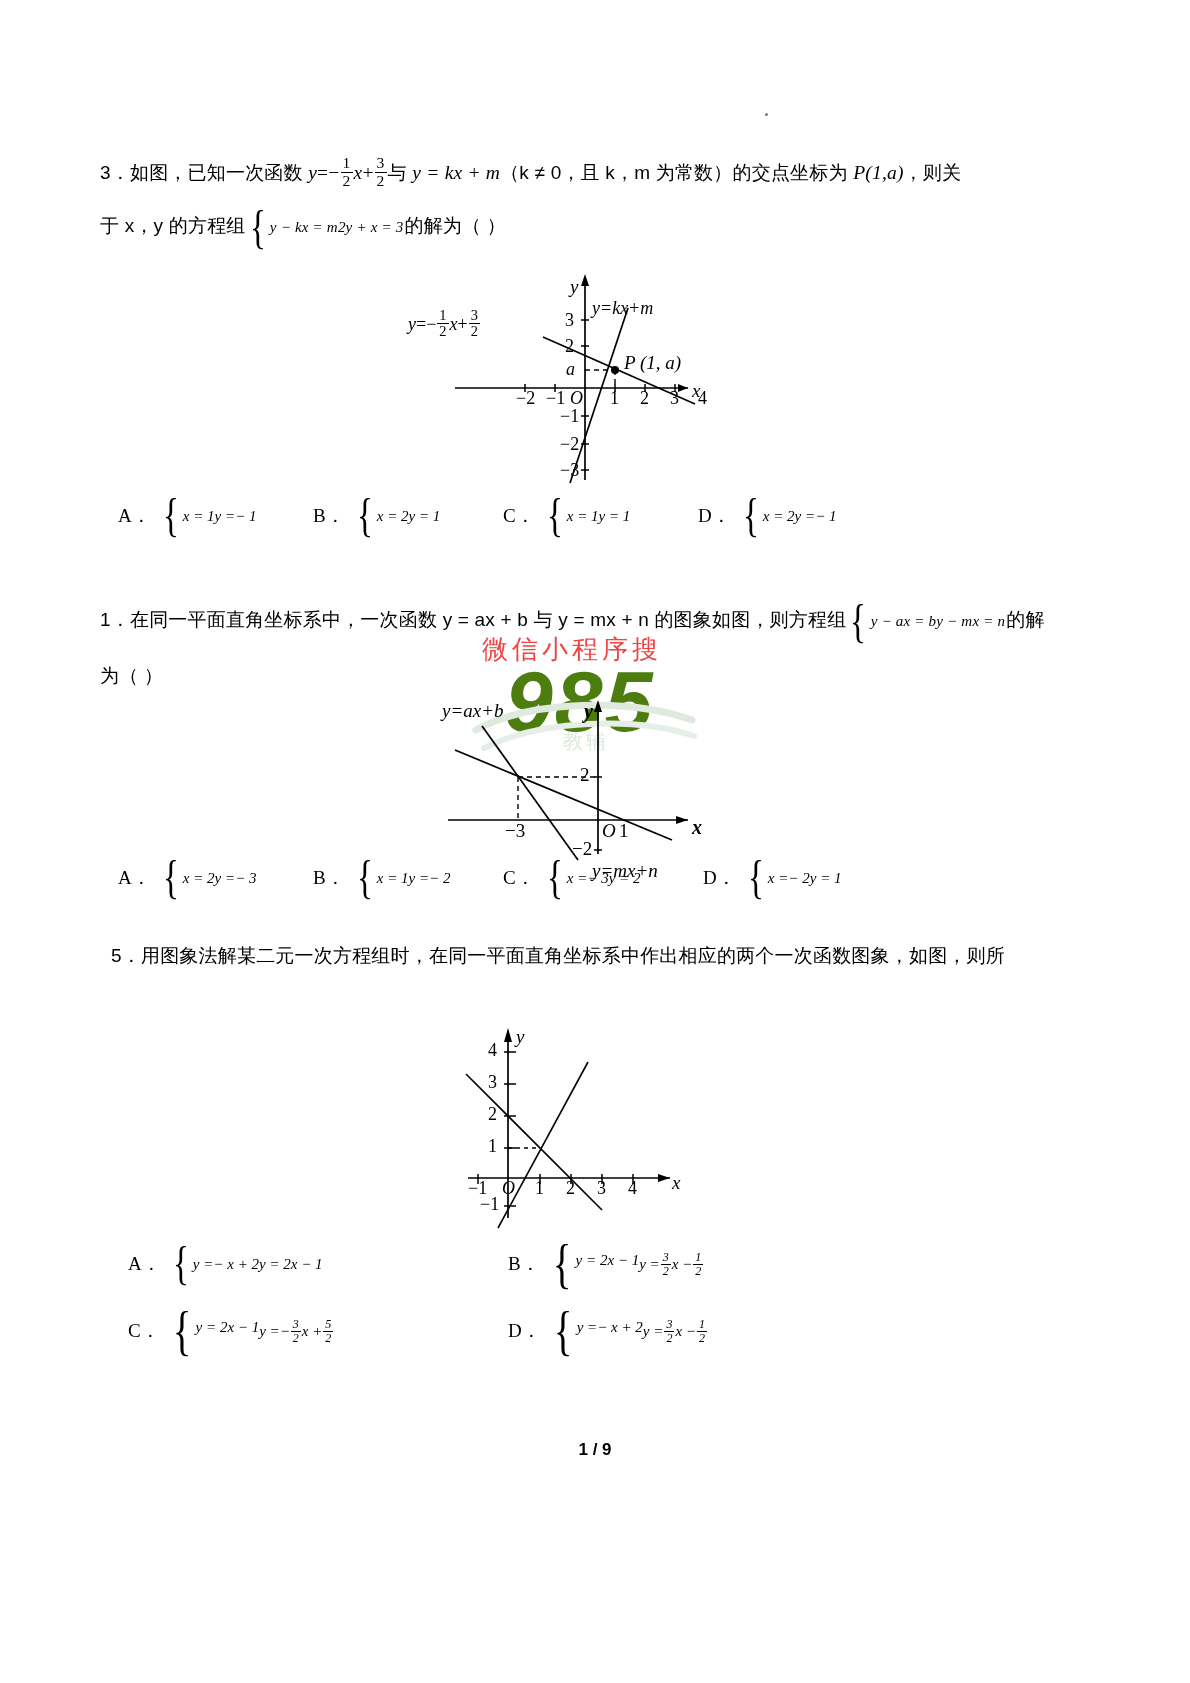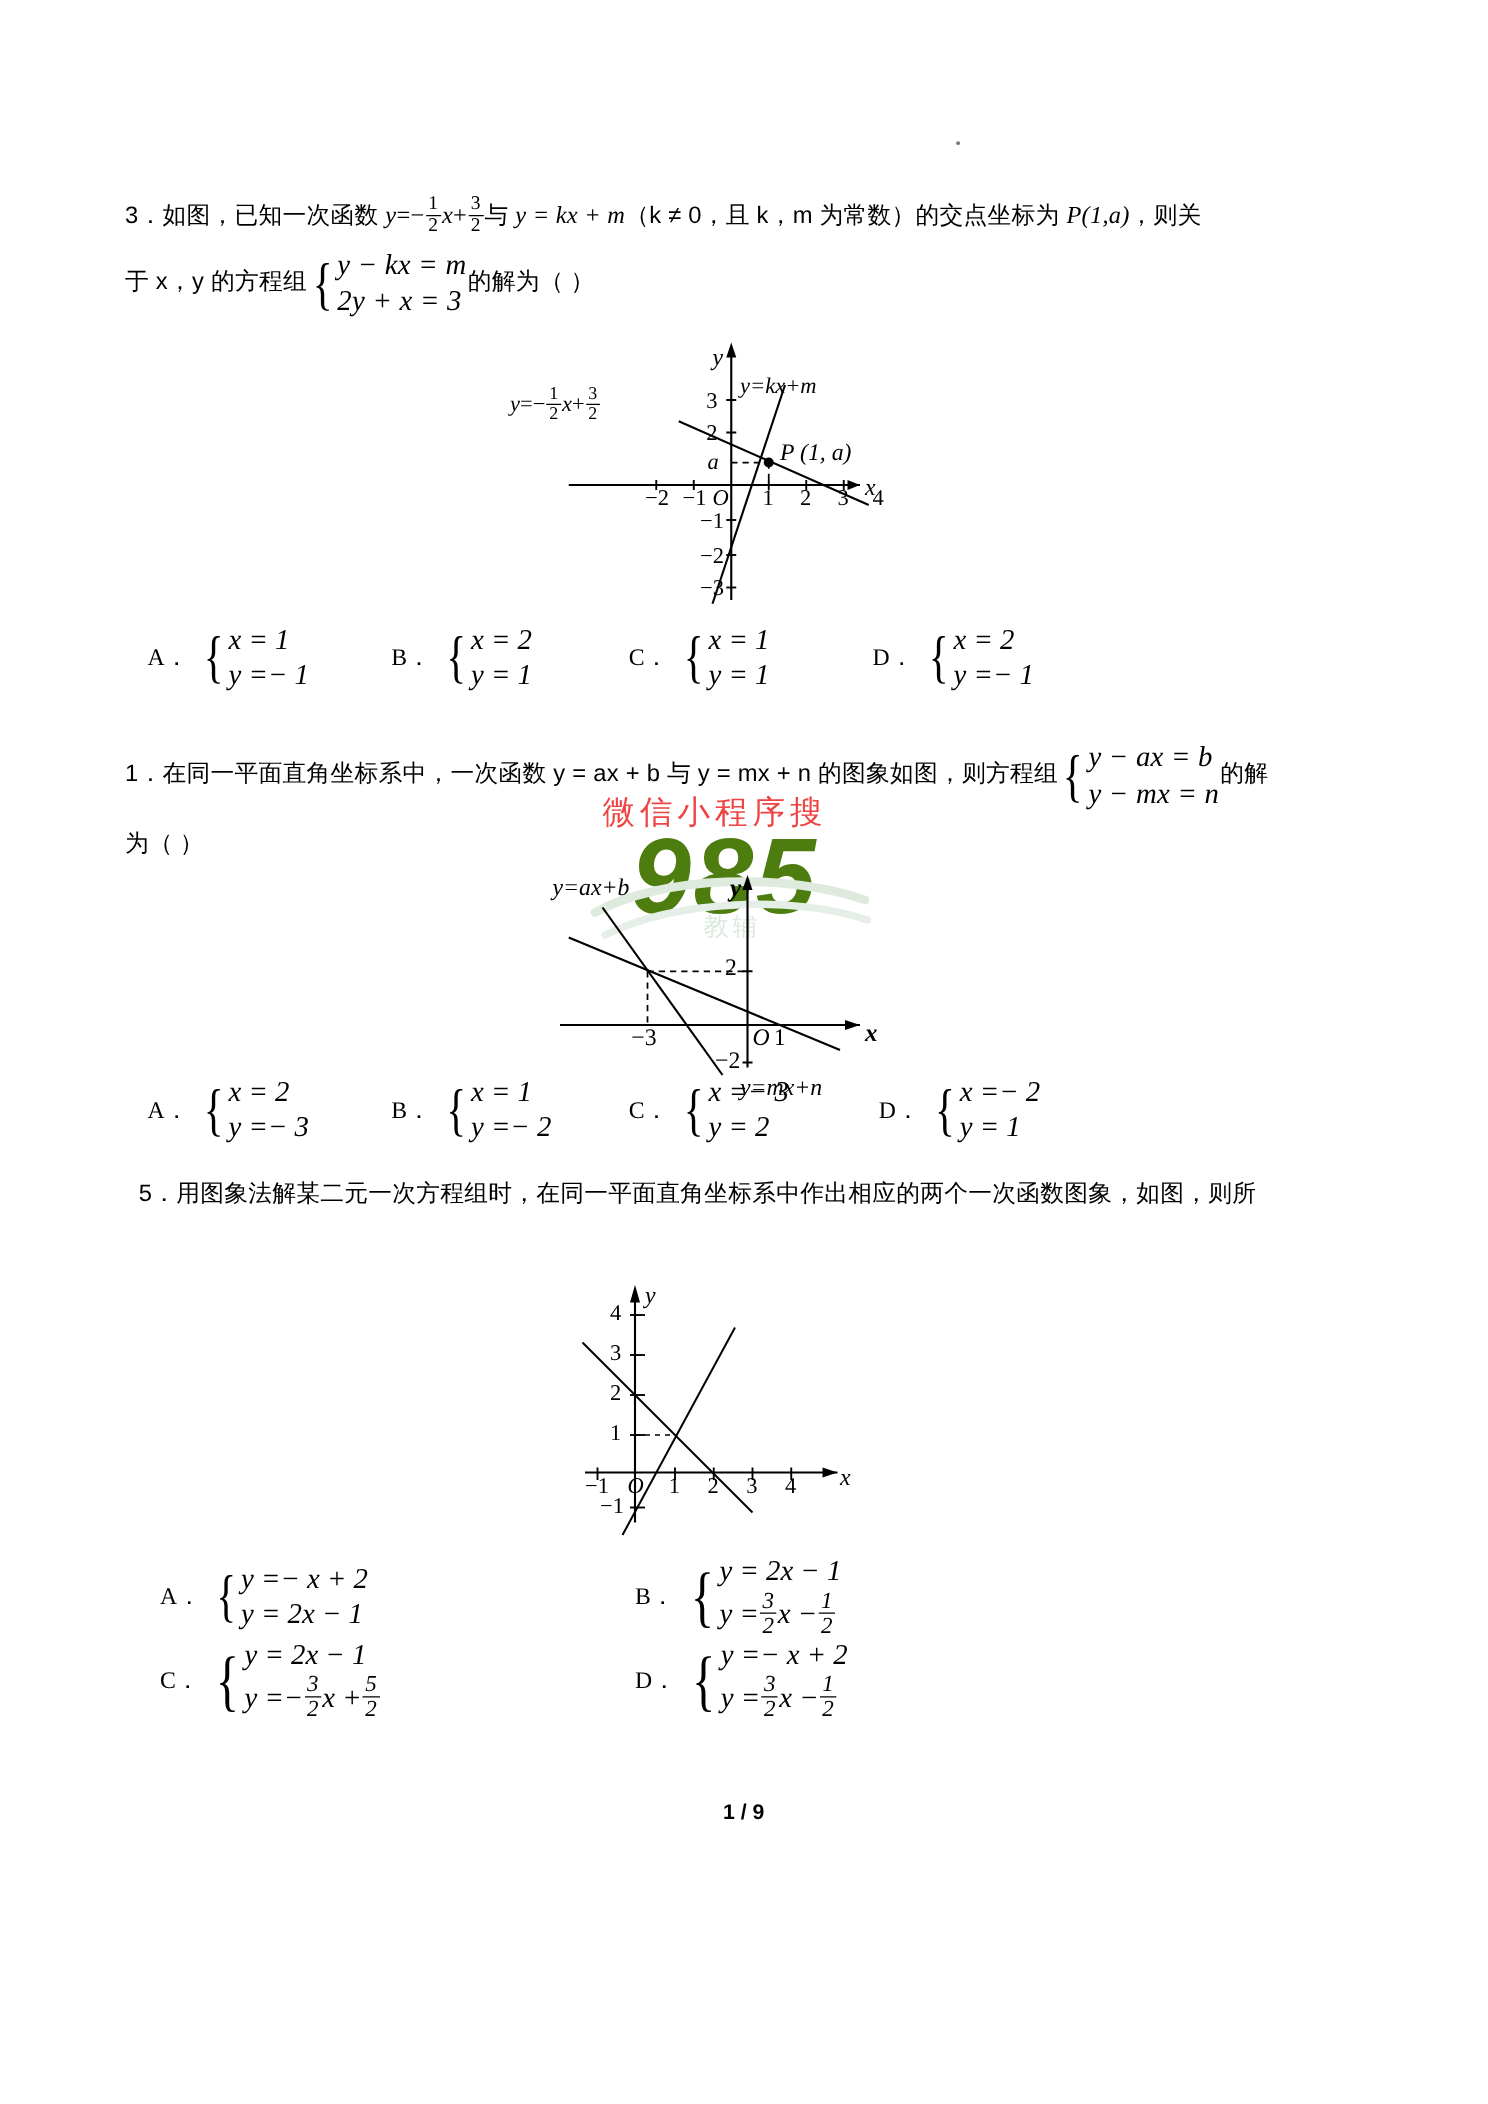--- a/index.html
+++ b/index.html
@@ -33,21 +33,21 @@
   }
   .frac .num { display:block; padding:0 2px; }
   .frac .den { display:block; border-top:1.2px solid #000; padding:0 2px; }
 
   
   .sys { display:inline-flex; align-items:center; vertical-align:middle; margin:0 1px; }
   .sys .brace {
     font-size: 46px; line-height:0.78; font-family:"Liberation Serif",serif;
     transform: scaleX(0.72); display:inline-block; margin-right:1px;
   }
-  .sys .eqs { display:inline-flex; flex-direction:column; line-height:1.22; font-size:23px; }
+  .sys .eqs { display:inline-flex; flex-direction:row; line-height:1.22; font-size:15px; }
 
   
   .section-h {
     position:absolute;
     font-family:"Liberation Sans","DejaVu Sans",sans-serif;
     font-weight:700; font-size:21px; letter-spacing:1px;
   }
 
   
   .opts { position:absolute; display:flex; }

